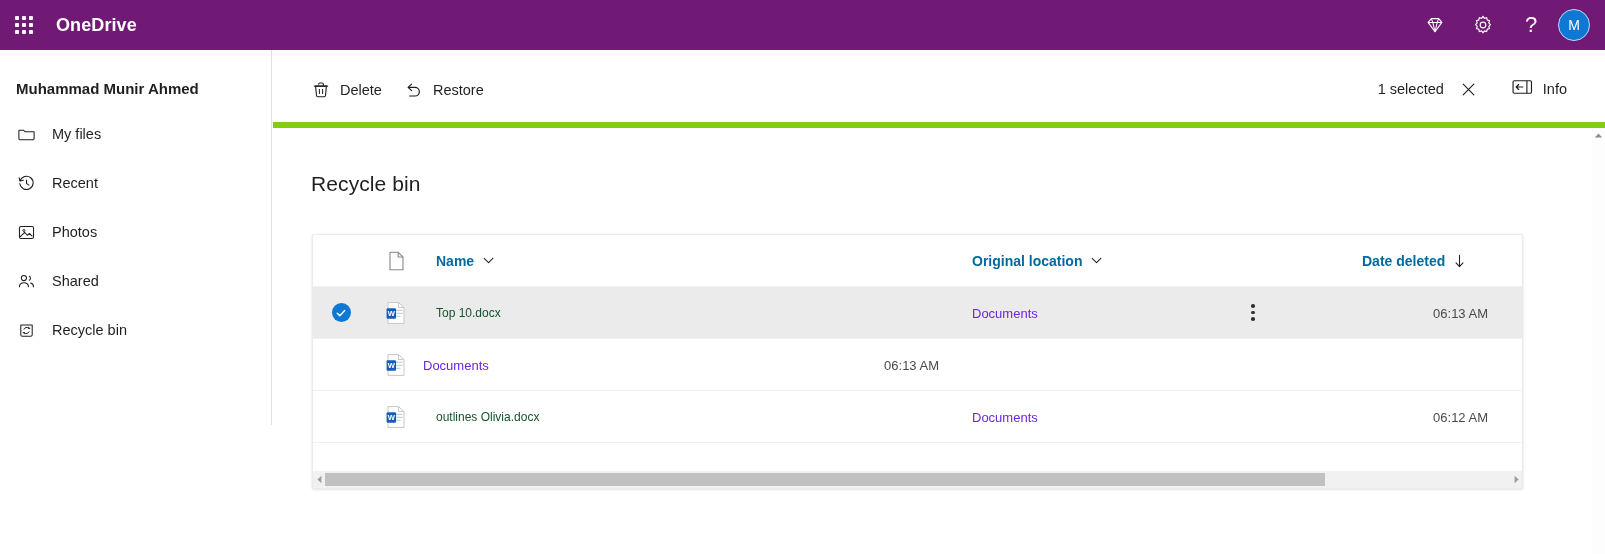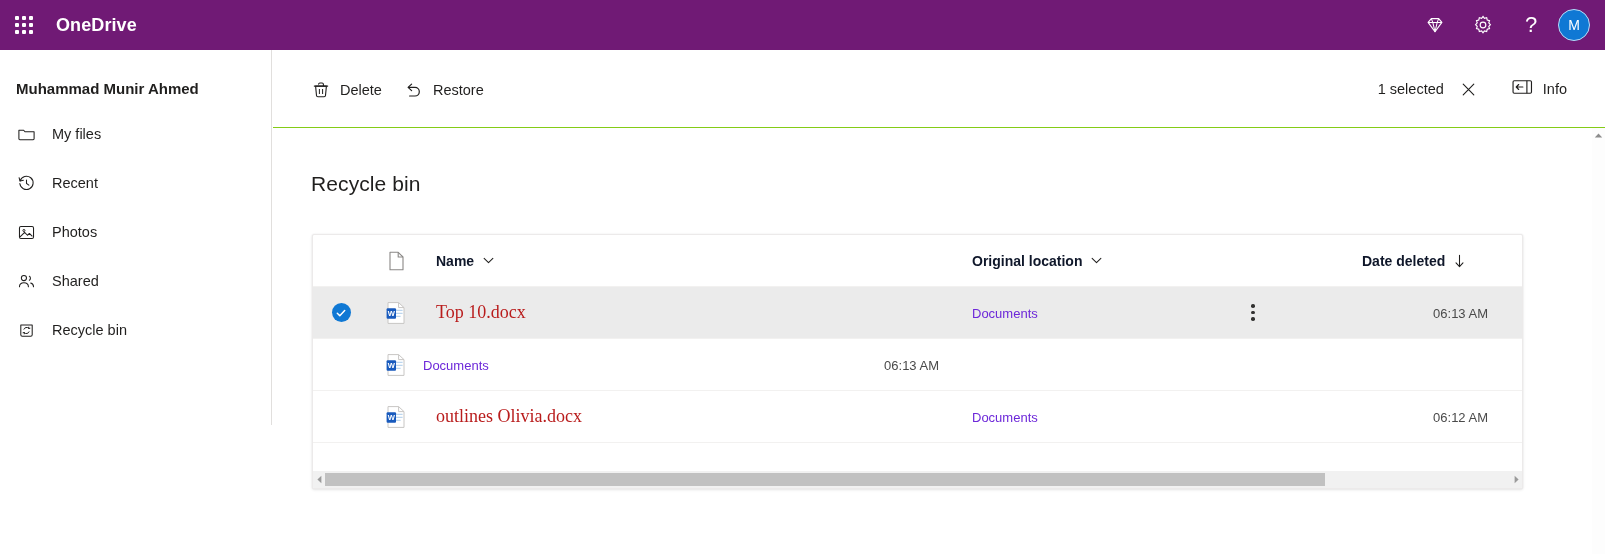--- a/index.html
+++ b/index.html
@@ -90,21 +90,21 @@
     display: flex; align-items: center; justify-content: center;
     flex: 0 0 20px;
   }
   .nav-label { font-size: 14.5px; white-space: nowrap; }
 
   
   .cmdbar {
     position: absolute; left: 273px; top: 50px;
     width: 1332px; height: 78px;
     background: #ffffff;
-    border-bottom: 1px solid #84cc16;
+    border-bottom: 6px solid #84cc16;
   }
   .cmd-left { position: absolute; left: 28px; top: 21px; display: flex; align-items: center; }
   .cmd-btn {
     display: flex; align-items: center; height: 38px;
     padding: 0 10px; cursor: pointer; color: #201f1e;
   }
   .cmd-ico { display: flex; align-items: center; margin-right: 9px; }
   .cmd-label { font-size: 14.5px; white-space: nowrap; }
   .cmd-right {
     position: absolute; right: 30px; top: 21px;
@@ -155,29 +155,29 @@
   .data-row.selected { background: #ebebeb; }
   .data-row:last-of-type { border-bottom: none; }
 
   .c-check { width: 56px; display: flex; align-items: center; justify-content: center; flex: 0 0 56px; }
   .c-icon  { width: 54px; display: flex; align-items: center; justify-content: center; flex: 0 0 54px; }
   .c-name  { flex: 1 1 auto; display: flex; align-items: center; min-width: 0; padding-left: 13px; }
   .c-loc   { width: 390px; flex: 0 0 390px; }
   .c-date  { width: 160px; flex: 0 0 160px; text-align: right; padding-right: 34px; }
 
   .hdr-text {
-    font-size: 14px; color: #0f172a; font-weight: 600;
+    font-size: 14px; color: #0369a1; font-weight: 600;
     display: inline-flex; align-items: center; cursor: pointer;
     white-space: nowrap;
   }
   .chev { margin-left: 9px; display: inline-flex; }
   .sort-arrow { margin-left: 9px; display: inline-flex; }
   .hdr-date-inner { display: inline-flex; align-items: center; width: 100%; }
 
-  .fname { font-size: 18px; color: #b91c1c; white-space: nowrap; font-family: Liberation Serif, serif; }
+  .fname { font-size: 12px; color: #14532d; white-space: nowrap; }
   .cell-text { font-size: 13px; color: #6d28d9; white-space: nowrap; }
   .date-text { font-size: 13px; color: #4a4a4a; white-space: nowrap; }
 
   .check-circle {
     width: 19px; height: 19px; border-radius: 50%;
     background: #0f78d4;
     display: flex; align-items: center; justify-content: center;
   }
   .kebab {
     position: absolute; left: 925px; top: 50%;

